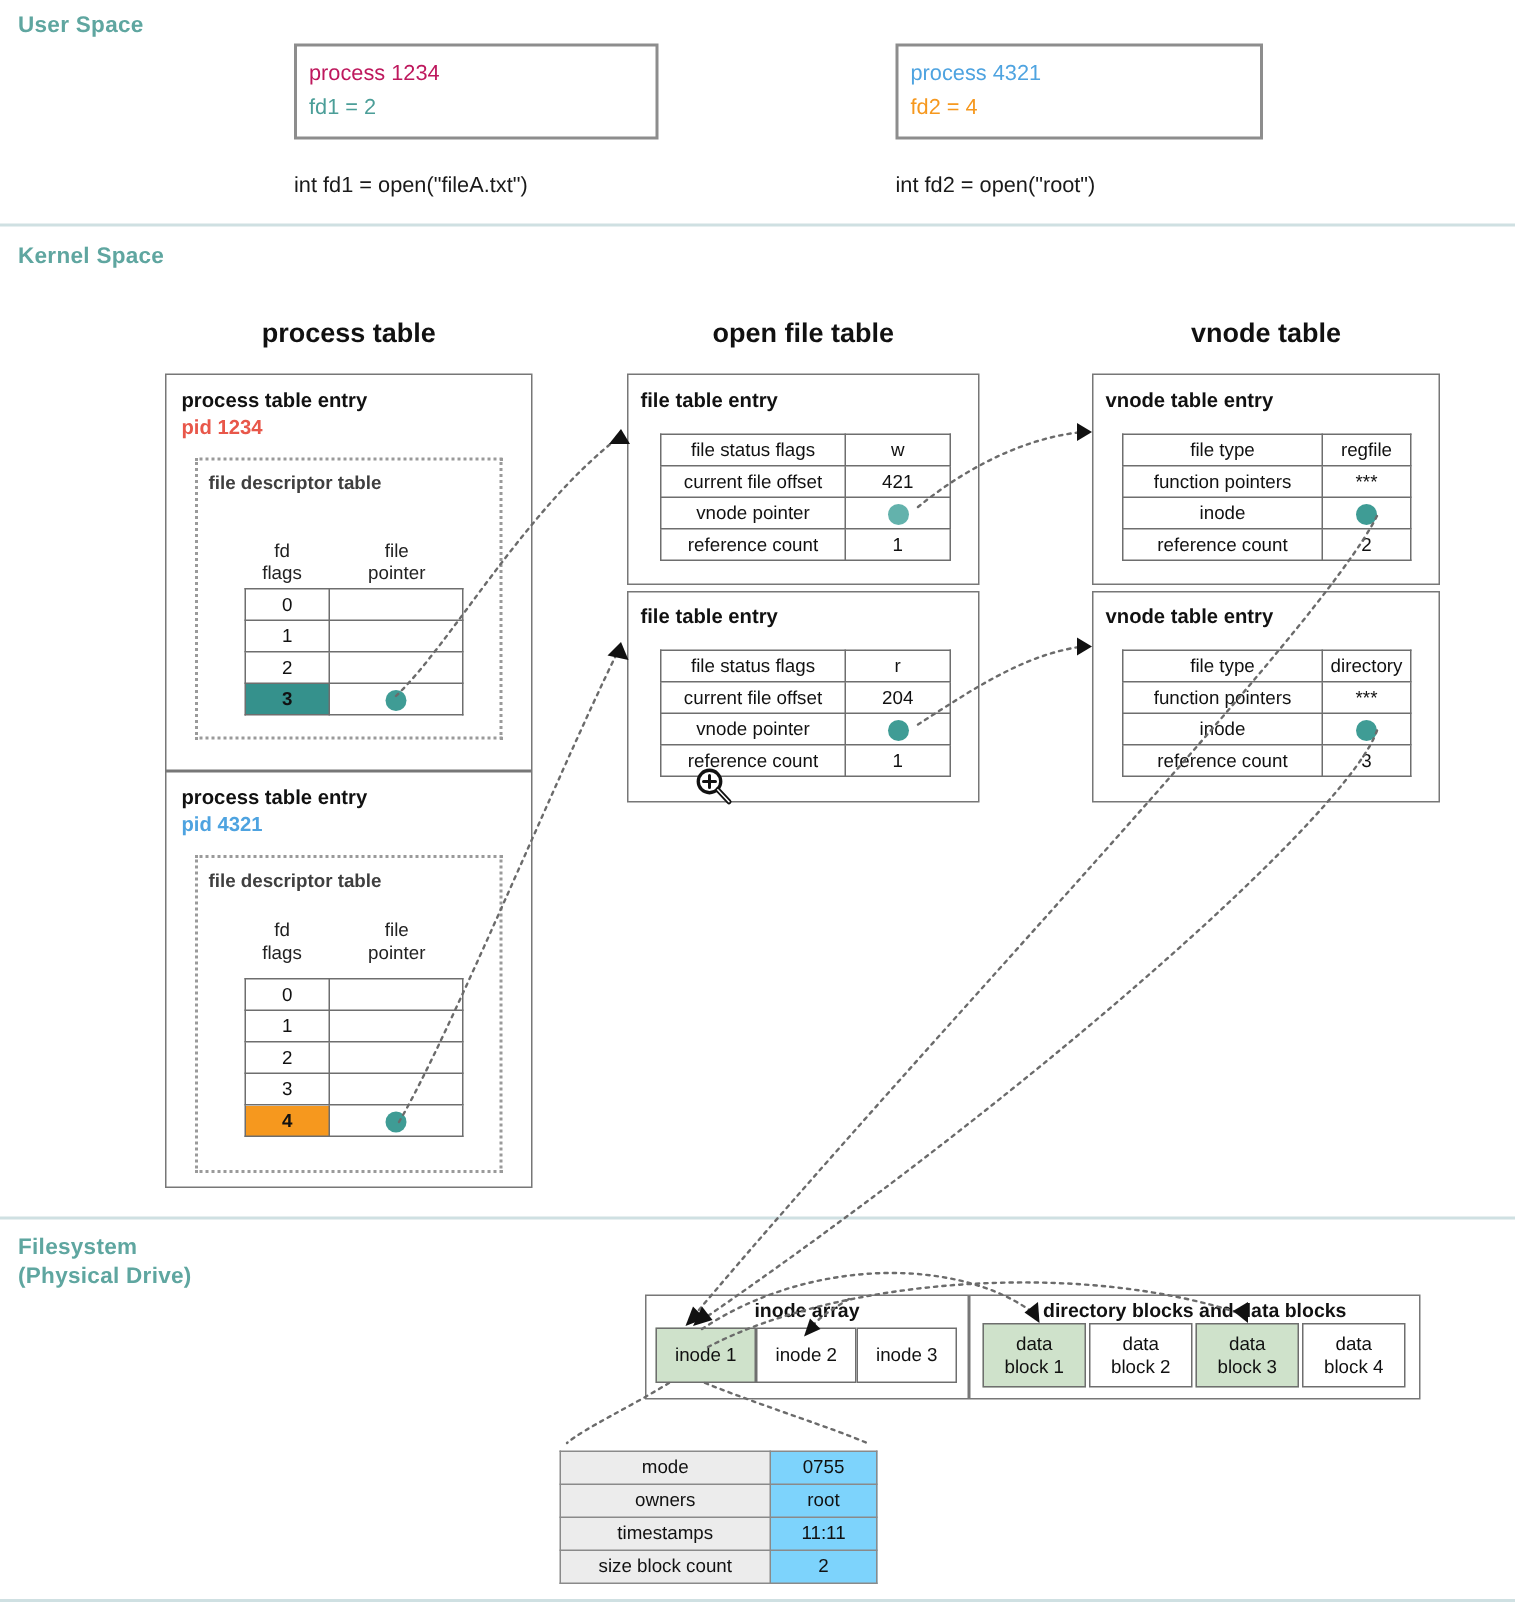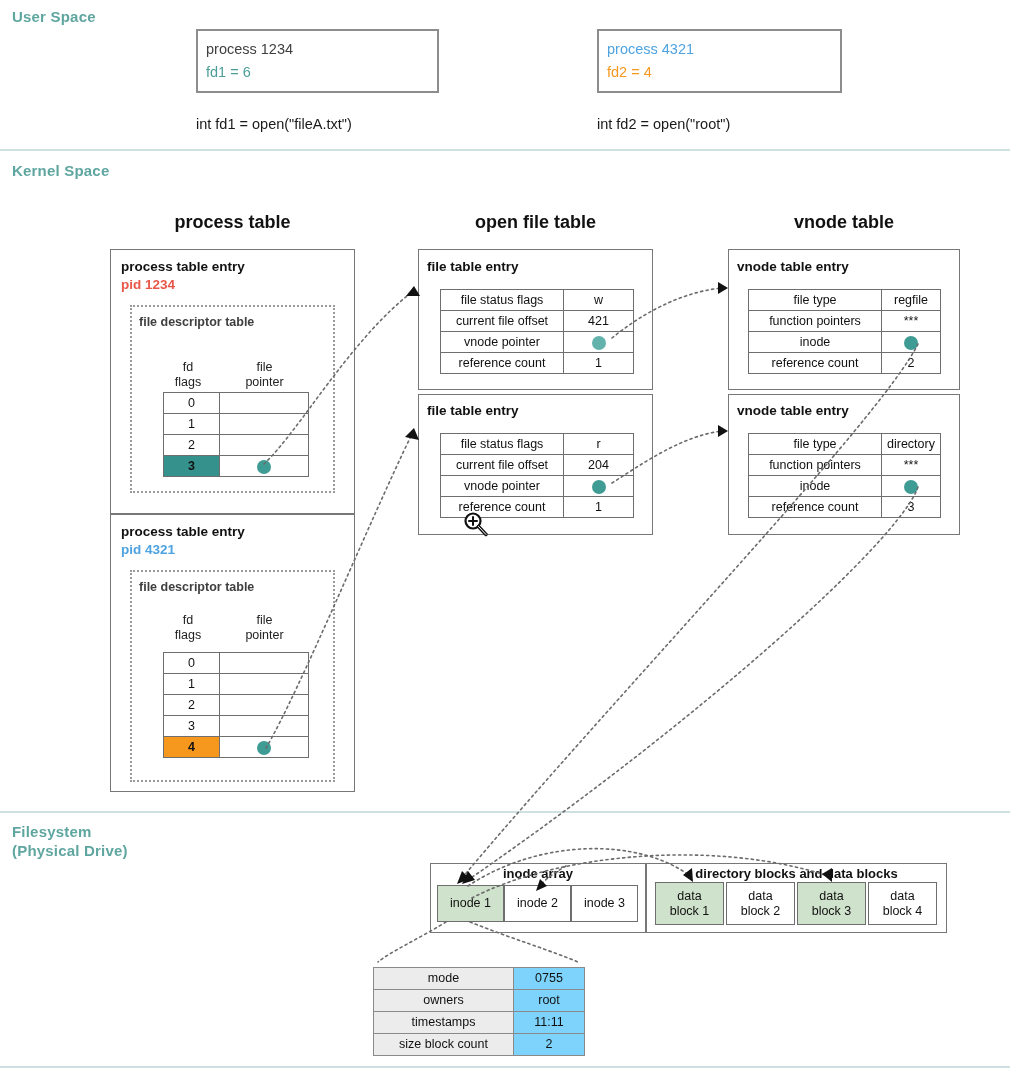--- a/index.html
+++ b/index.html
@@ -87,22 +87,22 @@
   <div class="divider" style="top:149px;"></div>
   <div class="divider" style="top:811px;"></div>
   <div class="divider" style="top:1066px;"></div>
 
   <div class="band-label" style="left:12px;top:7px;">User Space</div>
   <div class="band-label" style="left:12px;top:161px;">Kernel Space</div>
   <div class="band-label" style="left:12px;top:822px;">Filesystem
 (Physical Drive)</div>
 
   <div class="proc-box" style="left:196px;top:29px;width:243px;height:64px;"></div>
-  <div class="proc-line" style="left:206px;top:41px;color:#404040;">process 1234</div>
-  <div class="proc-line" style="left:206px;top:64px;color:#4b9e98;">fd1 = 6</div>
+  <div class="proc-line" style="left:206px;top:41px;color:#be185d;">process 1234</div>
+  <div class="proc-line" style="left:206px;top:64px;color:#4b9e98;">fd1 = 2</div>
   <div class="usr-call" style="left:196px;top:116px;">int fd1 = open("fileA.txt")</div>
 
   <div class="proc-box" style="left:597px;top:29px;width:245px;height:64px;"></div>
   <div class="proc-line" style="left:607px;top:41px;color:#4ea3e0;">process 4321</div>
   <div class="proc-line" style="left:607px;top:64px;color:#f6981e;">fd2 = 4</div>
   <div class="usr-call" style="left:597px;top:116px;">int fd2 = open("root")</div>
 
   <div class="col-title" style="left:110px;top:212px;width:245px;">process table</div>
   <div class="col-title" style="left:418px;top:212px;width:235px;">open file table</div>
   <div class="col-title" style="left:728px;top:212px;width:232px;">vnode table</div>

